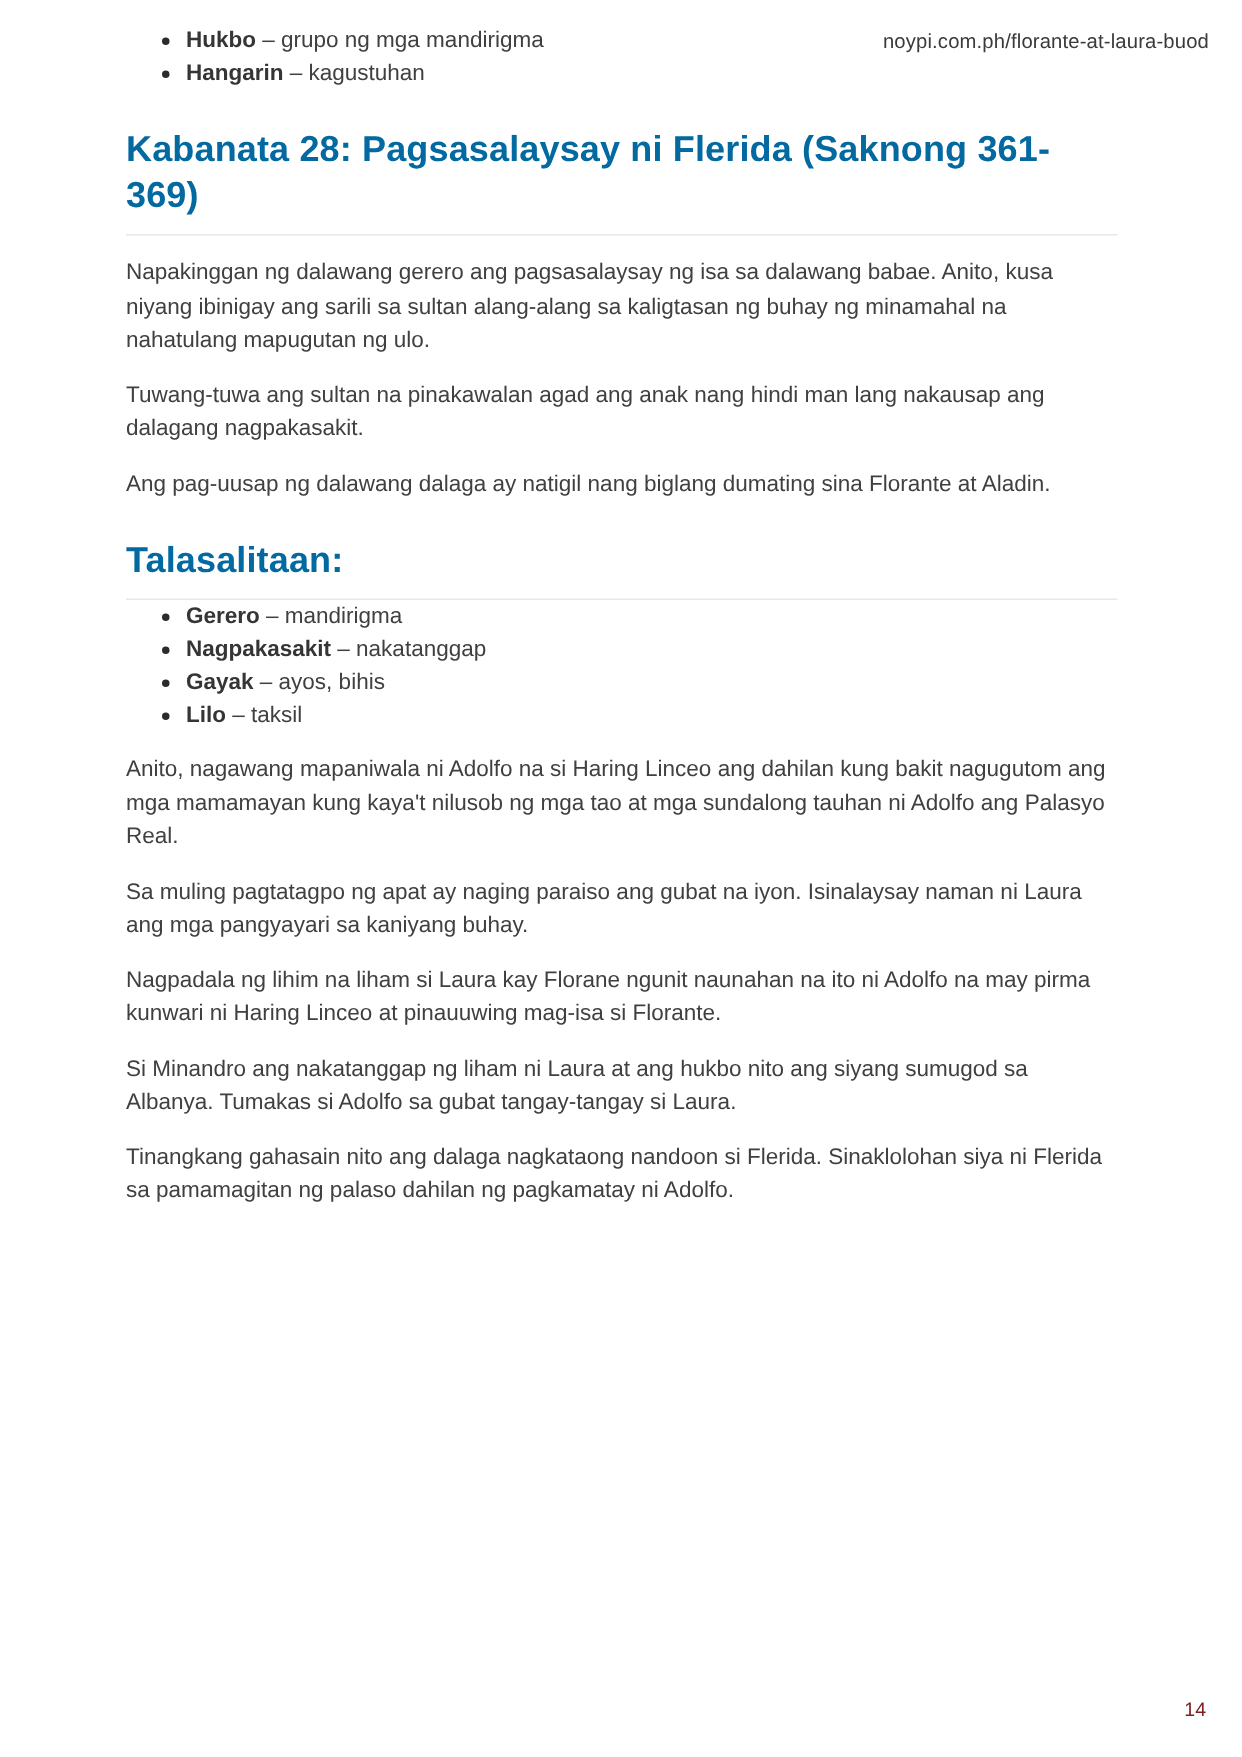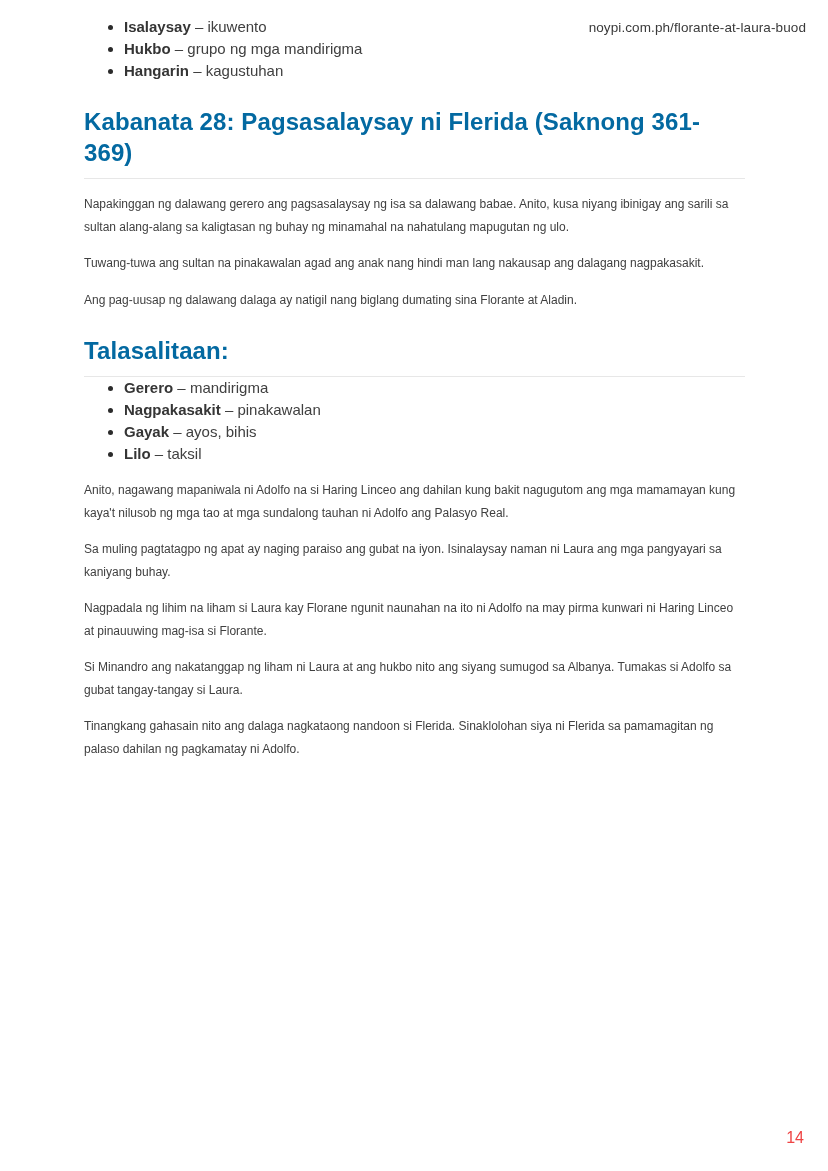--- a/index.html
+++ b/index.html
@@ -54,58 +54,57 @@
     font-size: 24px;
     font-weight: 700;
     color: #0369a1;
     line-height: 31px;
     margin-top: 24px;
     padding-bottom: 10px;
     border-bottom: 1px solid #e7e7e7;
     letter-spacing: 0.1px;
   }
   p {
-    font-size: 12px;
+    font-size: 15px;
     line-height: 22.5px;
     margin-top: 14px;
     color: #404040;
   }
   .list-after-heading { margin-top: 13px; }
   .page-number {
     position: absolute;
     right: 24px;
     bottom: 24px;
-    font-size: 16px;
-    color: #ef4444;
+    font-size: 13px;
+    color: #7f1d1d;
   }
 </style>
 </head>
 <body>
 
 <div class="page">
 
   <div class="url-header">noypi.com.ph/florante-at-laura-buod</div>
 
   <ul class="vocab-list first-list">
-    <li><span class="term">Isalaysay</span><span> – ikuwento</span></li>
     <li><span class="term">Hukbo</span><span> – grupo ng mga mandirigma</span></li>
     <li><span class="term">Hangarin</span><span> – kagustuhan</span></li>
   </ul>
 
   <h2>Kabanata 28: Pagsasalaysay ni Flerida (Saknong 361-369)</h2>
 
   <p>Napakinggan ng dalawang gerero ang pagsasalaysay ng isa sa dalawang babae. Anito, kusa niyang ibinigay ang sarili sa sultan alang-alang sa kaligtasan ng buhay ng minamahal na nahatulang mapugutan ng ulo.</p>
   <p>Tuwang-tuwa ang sultan na pinakawalan agad ang anak nang hindi man lang nakausap ang dalagang nagpakasakit.</p>
   <p>Ang pag-uusap ng dalawang dalaga ay natigil nang biglang dumating sina Florante at Aladin.</p>
 
   <h2>Talasalitaan:</h2>
 
   <ul class="vocab-list list-after-heading">
     <li><span class="term">Gerero</span><span> – mandirigma</span></li>
-    <li><span class="term">Nagpakasakit</span><span> – pinakawalan</span></li>
+    <li><span class="term">Nagpakasakit</span><span> – nakatanggap</span></li>
     <li><span class="term">Gayak</span><span> – ayos, bihis</span></li>
     <li><span class="term">Lilo</span><span> – taksil</span></li>
   </ul>
 
 
   <p>Anito, nagawang mapaniwala ni Adolfo na si Haring Linceo ang dahilan kung bakit nagugutom ang mga mamamayan kung kaya't nilusob ng mga tao at mga sundalong tauhan ni Adolfo ang Palasyo Real.</p>
   <p>Sa muling pagtatagpo ng apat ay naging paraiso ang gubat na iyon. Isinalaysay naman ni Laura ang mga pangyayari sa kaniyang buhay.</p>
   <p>Nagpadala ng lihim na liham si Laura kay Florane ngunit naunahan na ito ni Adolfo na may pirma kunwari ni Haring Linceo at pinauuwing mag-isa si Florante.</p>
   <p>Si Minandro ang nakatanggap ng liham ni Laura at ang hukbo nito ang siyang sumugod sa Albanya. Tumakas si Adolfo sa gubat tangay-tangay si Laura.</p>
   <p>Tinangkang gahasain nito ang dalaga nagkataong nandoon si Flerida. Sinaklolohan siya ni Flerida sa pamamagitan ng palaso dahilan ng pagkamatay ni Adolfo.</p>

